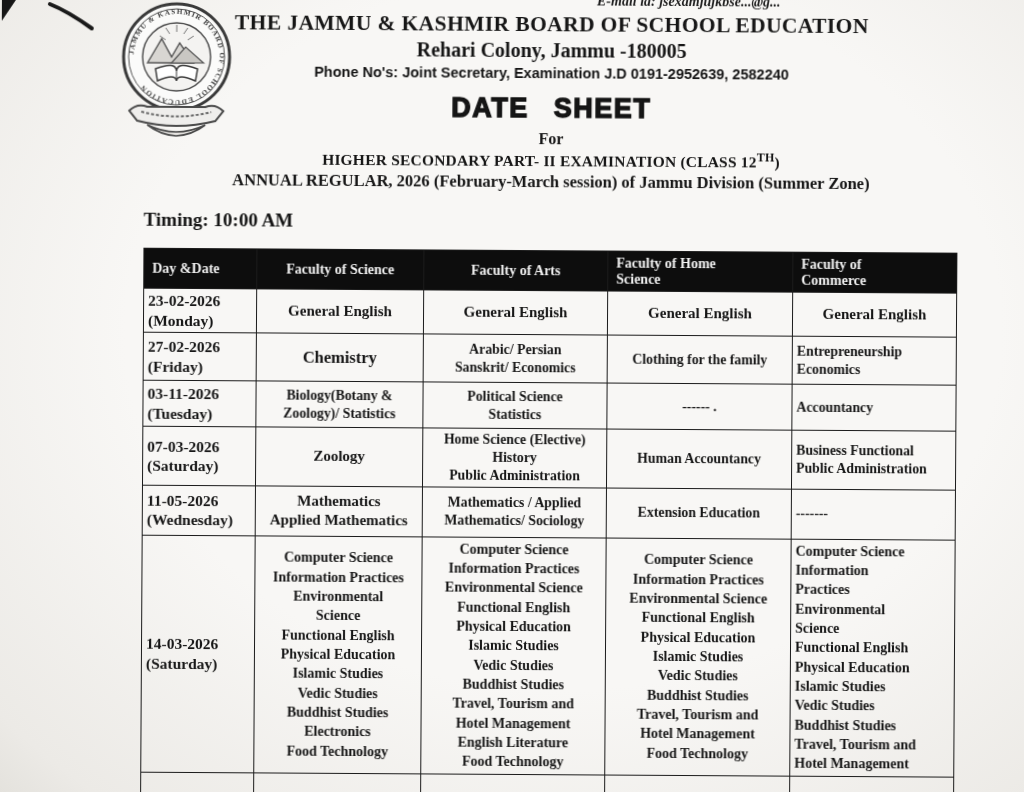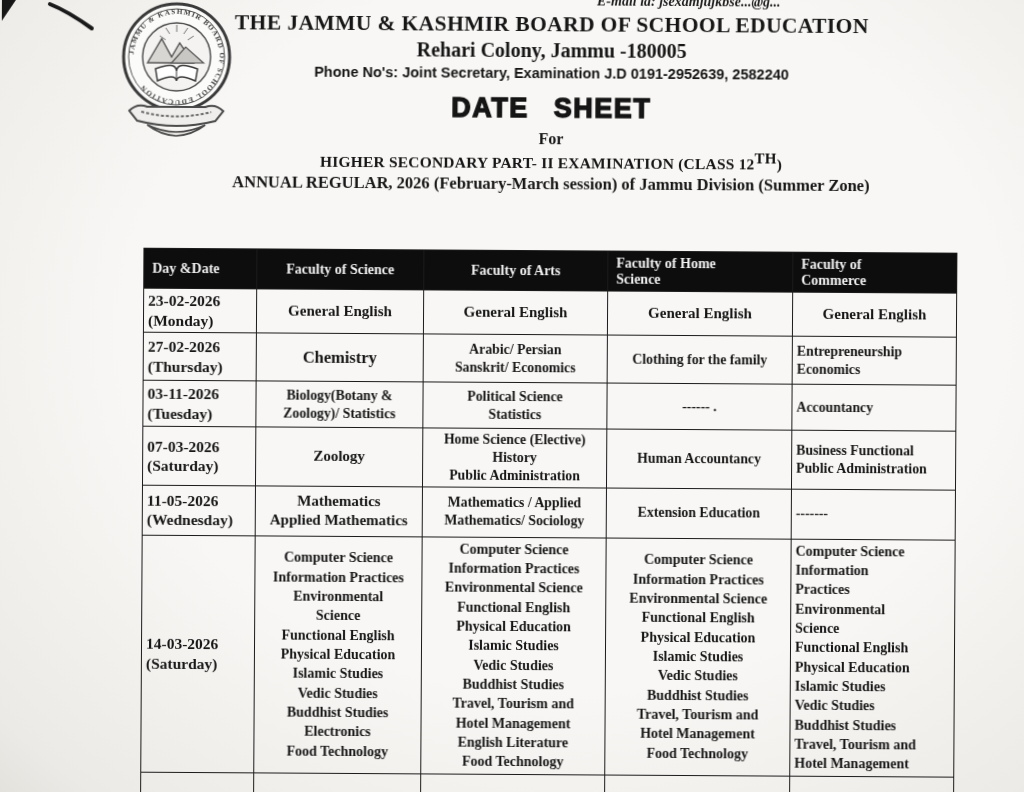--- a/index.html
+++ b/index.html
@@ -12,21 +12,21 @@
 
   
   .email-line{ position:absolute; top:-7px; left:595px; font-size:14px; font-weight:bold; font-style:italic; white-space:nowrap; color:#1d1d1d;}
   .head-wrap{ position:absolute; left:110px; top:12px; width:880px; text-align:center; }
   .org-name{ font-size:21.5px; font-weight:bold; letter-spacing:.4px; }
   .address{ font-size:20px; font-weight:bold; margin-top:2px; }
   .phone{ font-family:"Liberation Sans",sans-serif; font-size:14.5px; font-weight:bold; margin-top:3px; }
   .datesheet{ font-family:"Liberation Sans",sans-serif; font-size:27px; font-weight:bold; letter-spacing:1.5px; word-spacing:16px; margin-top:12px; -webkit-text-stroke:1.3px #111; }
   .for-line{ font-size:16px; font-weight:bold; margin-top:6px; }
   .exam-line{ font-size:15.5px; font-weight:bold; margin-top:1px; letter-spacing:.2px;}
-  .exam-line sup{ font-size:15px;margin-top:28px; }
+  .exam-line sup{ font-size:12px;margin-top:28px; }
   .session-line{ font-size:16.5px; font-weight:bold; margin-top:2px; }
   .timing{ position:absolute; left:143px; top:211px; font-size:19px; font-weight:bold; }
 
   
   .logo{ position:absolute; left:116px; top:1px; }
   .pen-mark{ position:absolute; left:0; top:0; }
 
   
   table.ds{ position:absolute; left:143px; top:250px; width:813px; table-layout:fixed; border-collapse:collapse; }
   table.ds td,table.ds th{ border:1.6px solid #1b1b1b; vertical-align:middle; font-weight:bold; padding:2px 4px; overflow:hidden; }
@@ -89,20 +89,21 @@
     <div class="head-wrap">
       <div class="org-name">THE JAMMU &amp; KASHMIR BOARD OF SCHOOL EDUCATION</div>
       <div class="address">Rehari Colony, Jammu -180005</div>
       <div class="phone">Phone No's: Joint Secretary, Examination J.D 0191-2952639, 2582240</div>
       <div class="datesheet">DATE  SHEET</div>
       <div class="for-line">For</div>
       <div class="exam-line"><span>HIGHER SECONDARY PART- II EXAMINATION (CLASS 12</span><sup>TH</sup><span>)</span></div>
       <div class="session-line">ANNUAL REGULAR, 2026 (February-March session) of Jammu Division (Summer Zone)</div>
     </div>
 
+    <div class="timing">Timing: 10:00 AM</div>
 
     <table class="ds">
       <colgroup>
         <col style="width:113px">
           <col style="width:167px">
           <col style="width:184px">
           <col style="width:185px">
           <col style="width:164px">
       </colgroup>
       <thead>
@@ -120,21 +121,21 @@
         <tr style="height:44px">
           <td class="date">23-02-2026
 (Monday)</td>
           <td class="c med">General English</td>
           <td class="c med">General English</td>
           <td class="c med">General English</td>
           <td class="c med">General English</td>
         </tr>
         <tr style="height:48px">
           <td class="date">27-02-2026
-(Thursday)</td>
+(Friday)</td>
           <td class="c big">Chemistry</td>
           <td class="c">Arabic/ Persian
 Sanskrit/ Economics</td>
           <td class="c">Clothing for the family</td>
           <td class="l">Entrepreneurship
 Economics</td>
         </tr>
         <tr style="height:46px">
           <td class="date">03-11-2026
 (Tuesday)</td>

